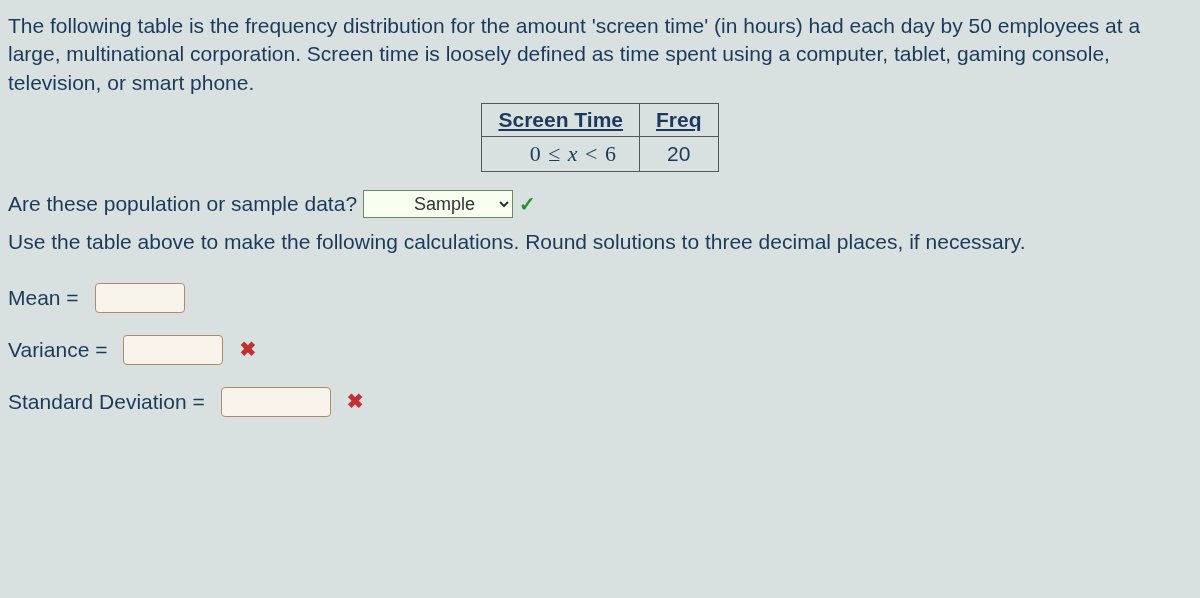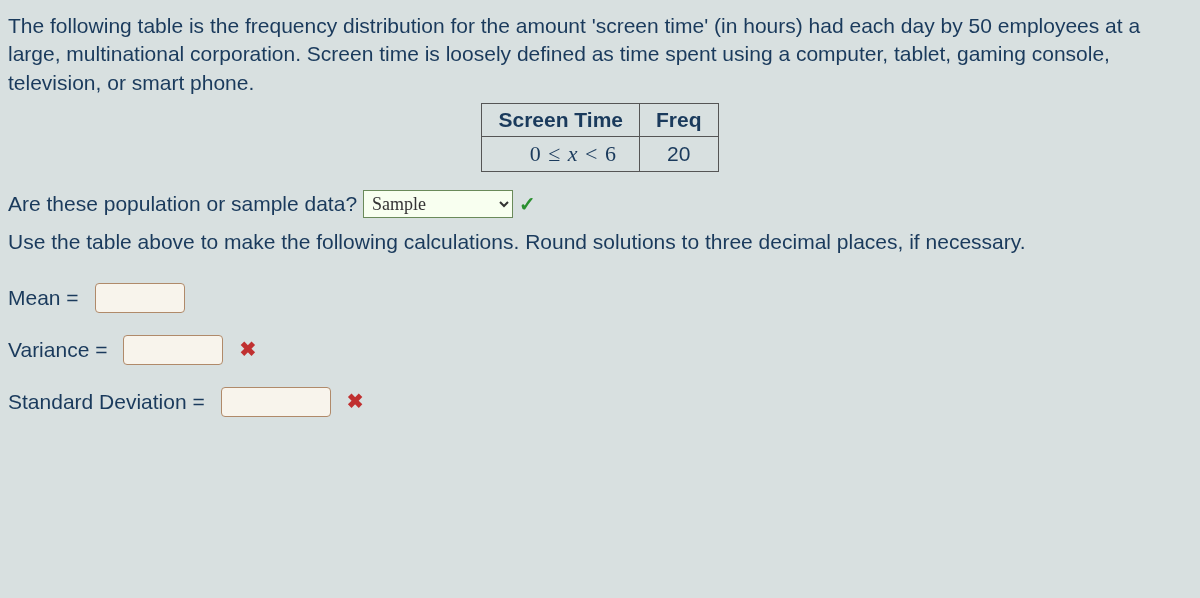--- a/index.html
+++ b/index.html
@@ -21,20 +21,21 @@
       border-collapse: collapse;
     }
     .freq-table th, .freq-table td {
       border: 1px solid #555;
       padding: 2px 16px;
       text-align: center;
     }
     .freq-table th {
       font-weight: bold;
       background: #d8e0e0;
+      text-decoration: underline;
     }
     .freq-table td.range {
       font-family: 'Georgia', 'Times New Roman', serif;
       font-size: 22px;
       padding: 2px 22px;
       letter-spacing: 1px;
       text-align: right;
     }
     .freq-table td.freq {
       padding: 2px 20px;
@@ -44,26 +45,27 @@
       font-family: 'Georgia', 'Times New Roman', serif;
     }
     .q-row {
       margin: 4px 0;
       display: flex;
       align-items: center;
       gap: 6px;
     }
     select.sample-select {
       font-size: 18px;
-      padding: 2px 4px;
+      padding: 2px 21px;
       border: 1px solid #6a8a5a;
       background: #f8fff0;
-      font-family: Liberation Serif, serif;
+      font-family: Liberation Sans, sans-serif;
       color: #333;
       min-width: 150px;
+      text-align: right;
     }
     .check-icon {
       color: #2a9030;
       font-size: 20px;
       font-weight: bold;
     }
     .instr {
       margin: 10px 0 26px 0;
     }
     .answer-row {

